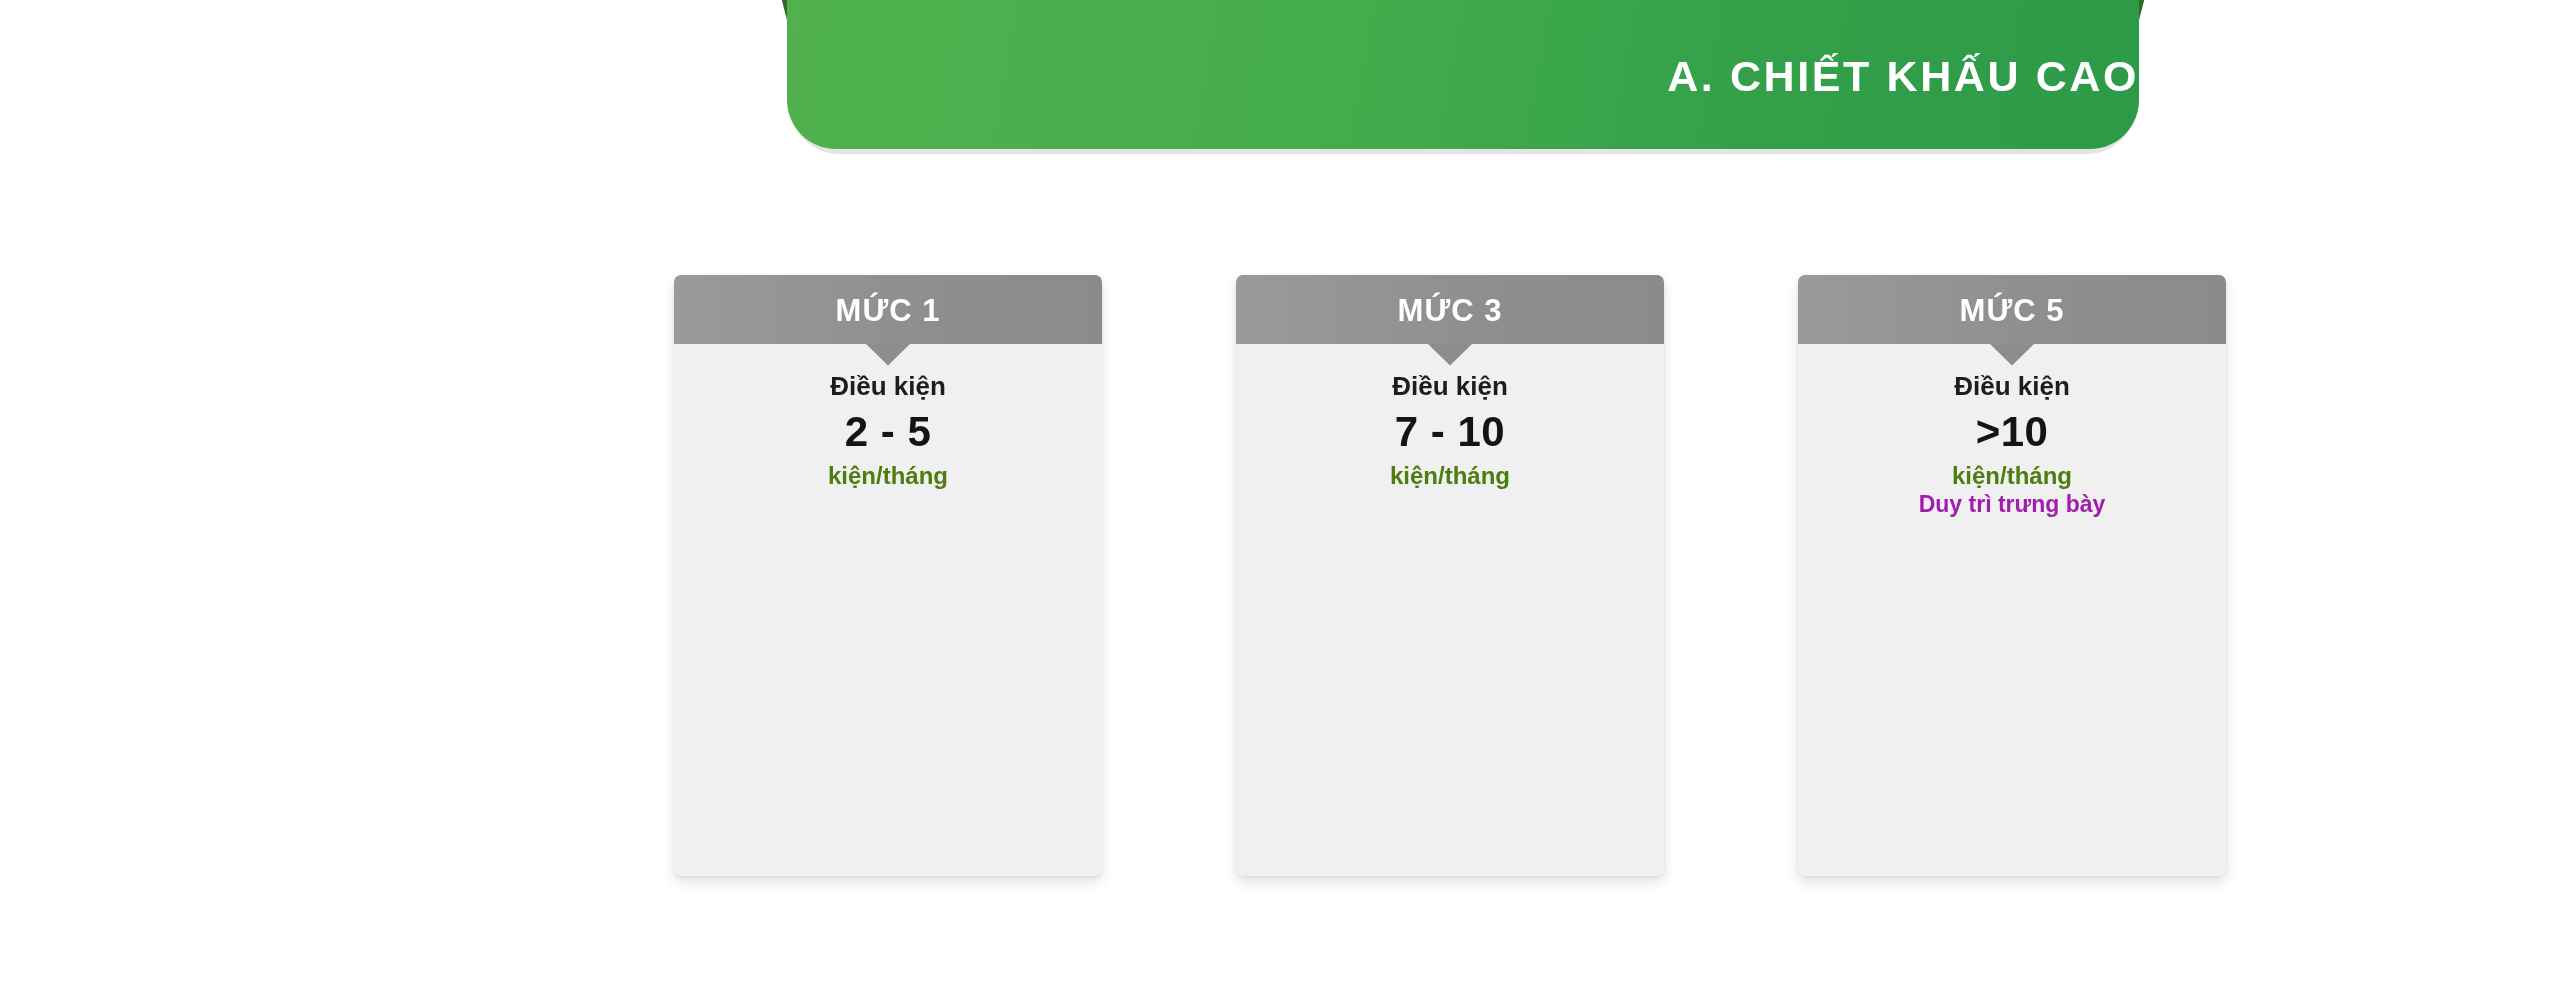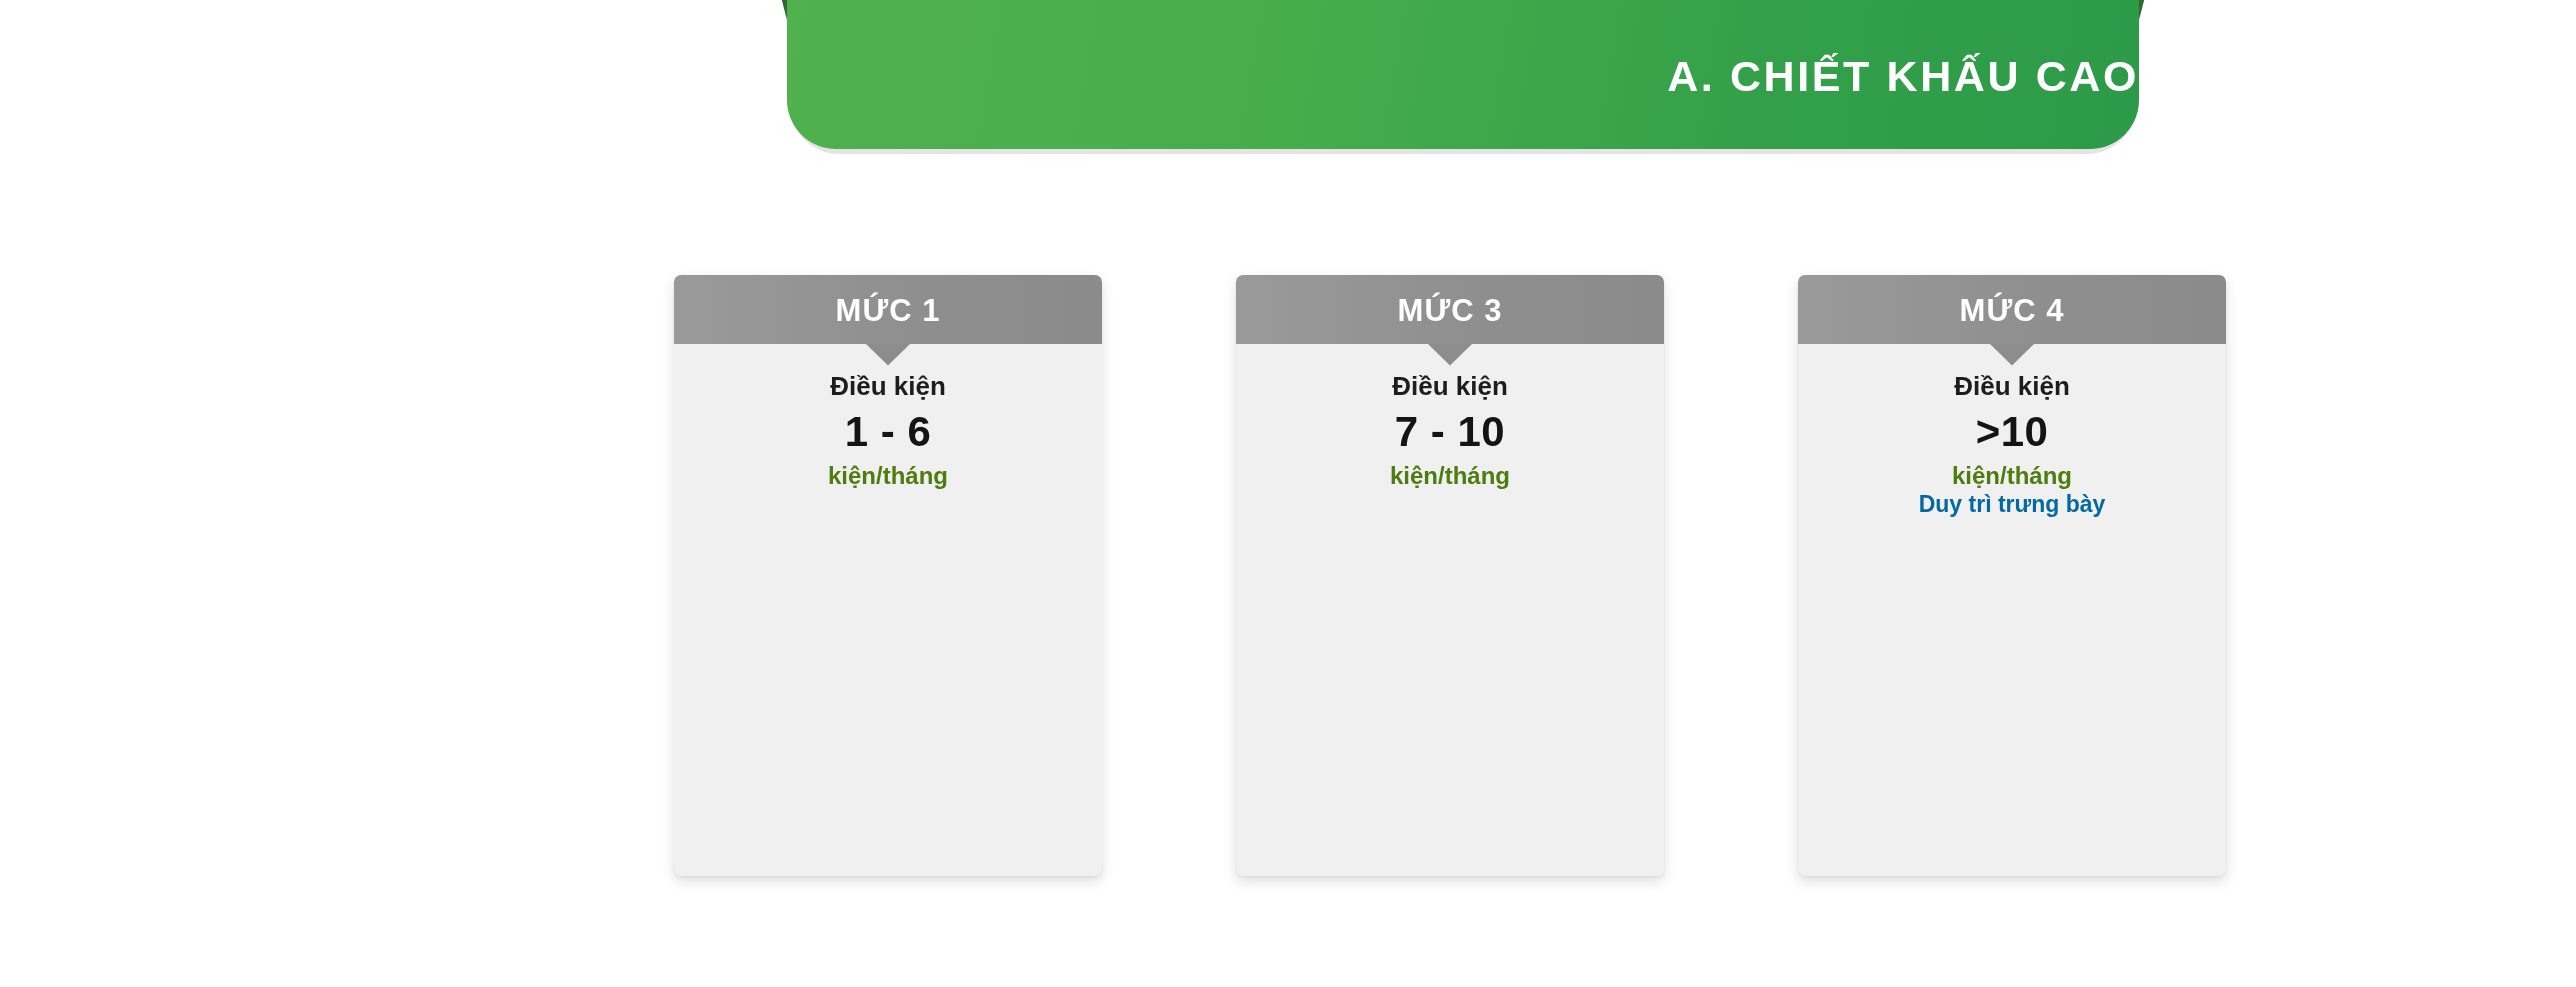--- a/index.html
+++ b/index.html
@@ -147,21 +147,21 @@
     margin-top: 8px;
     font-size: 24px;
     font-weight: 700;
     color: #4d7c0f;
     line-height: 1.15;
   }
   .cond-note {
     margin-top: 1px;
     font-size: 23px;
     font-weight: bold;
-    color: #0369a1;
+    color: #a21caf;
     line-height: 1.15;
     min-height: 0;
   }
 </style>
 </head>
 <body>
 
 <div id="banner-wrap">
   <div id="banner-shadow"></div>
   <div class="banner-tab" id="banner-tab-left"></div>
@@ -174,21 +174,21 @@
 <div id="cards">
 
   <div class="card">
     <div class="card-inner">
       <div class="card-header">
         <span class="card-header-label">MỨC 1</span>
       </div>
       <div class="card-notch"></div>
       <div class="card-body">
         <div class="cond-label">Điều kiện</div>
-        <div class="cond-value">1 - 6</div>
+        <div class="cond-value">2 - 5</div>
         <div class="cond-unit">kiện/tháng</div>
         <div class="cond-note"></div>
       </div>
 
     </div>
   </div>
 
   <div class="card">
     <div class="card-inner">
       <div class="card-header">
@@ -201,21 +201,21 @@
         <div class="cond-unit">kiện/tháng</div>
         <div class="cond-note"></div>
       </div>
 
     </div>
   </div>
 
   <div class="card">
     <div class="card-inner">
       <div class="card-header">
-        <span class="card-header-label">MỨC 4</span>
+        <span class="card-header-label">MỨC 5</span>
       </div>
       <div class="card-notch"></div>
       <div class="card-body">
         <div class="cond-label">Điều kiện</div>
         <div class="cond-value">&gt;10</div>
         <div class="cond-unit">kiện/tháng</div>
         <div class="cond-note">Duy trì trưng bày</div>
       </div>
 
     </div>

